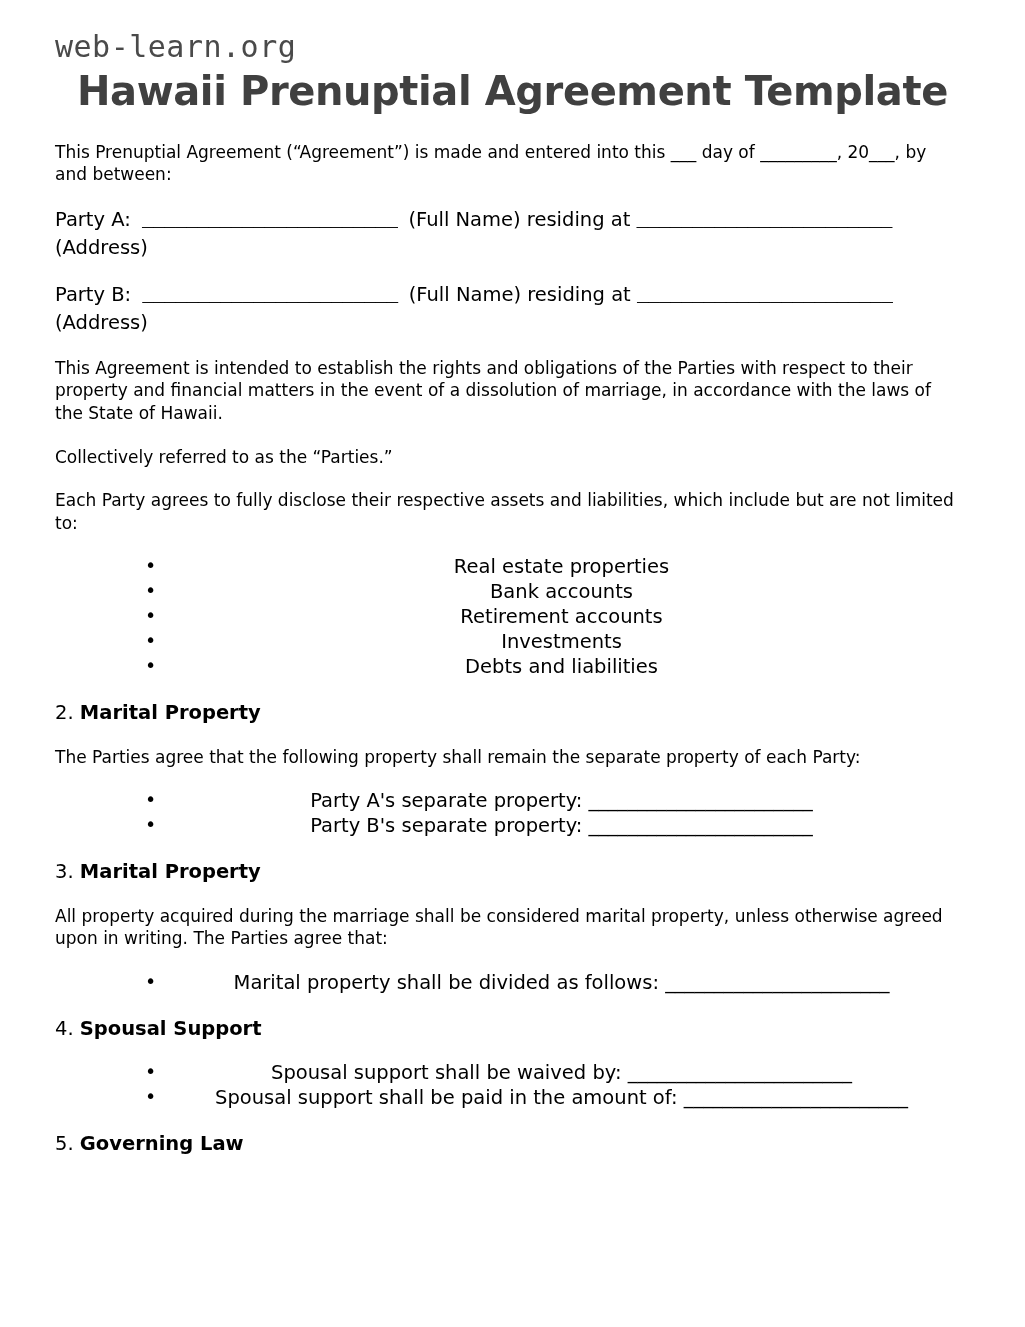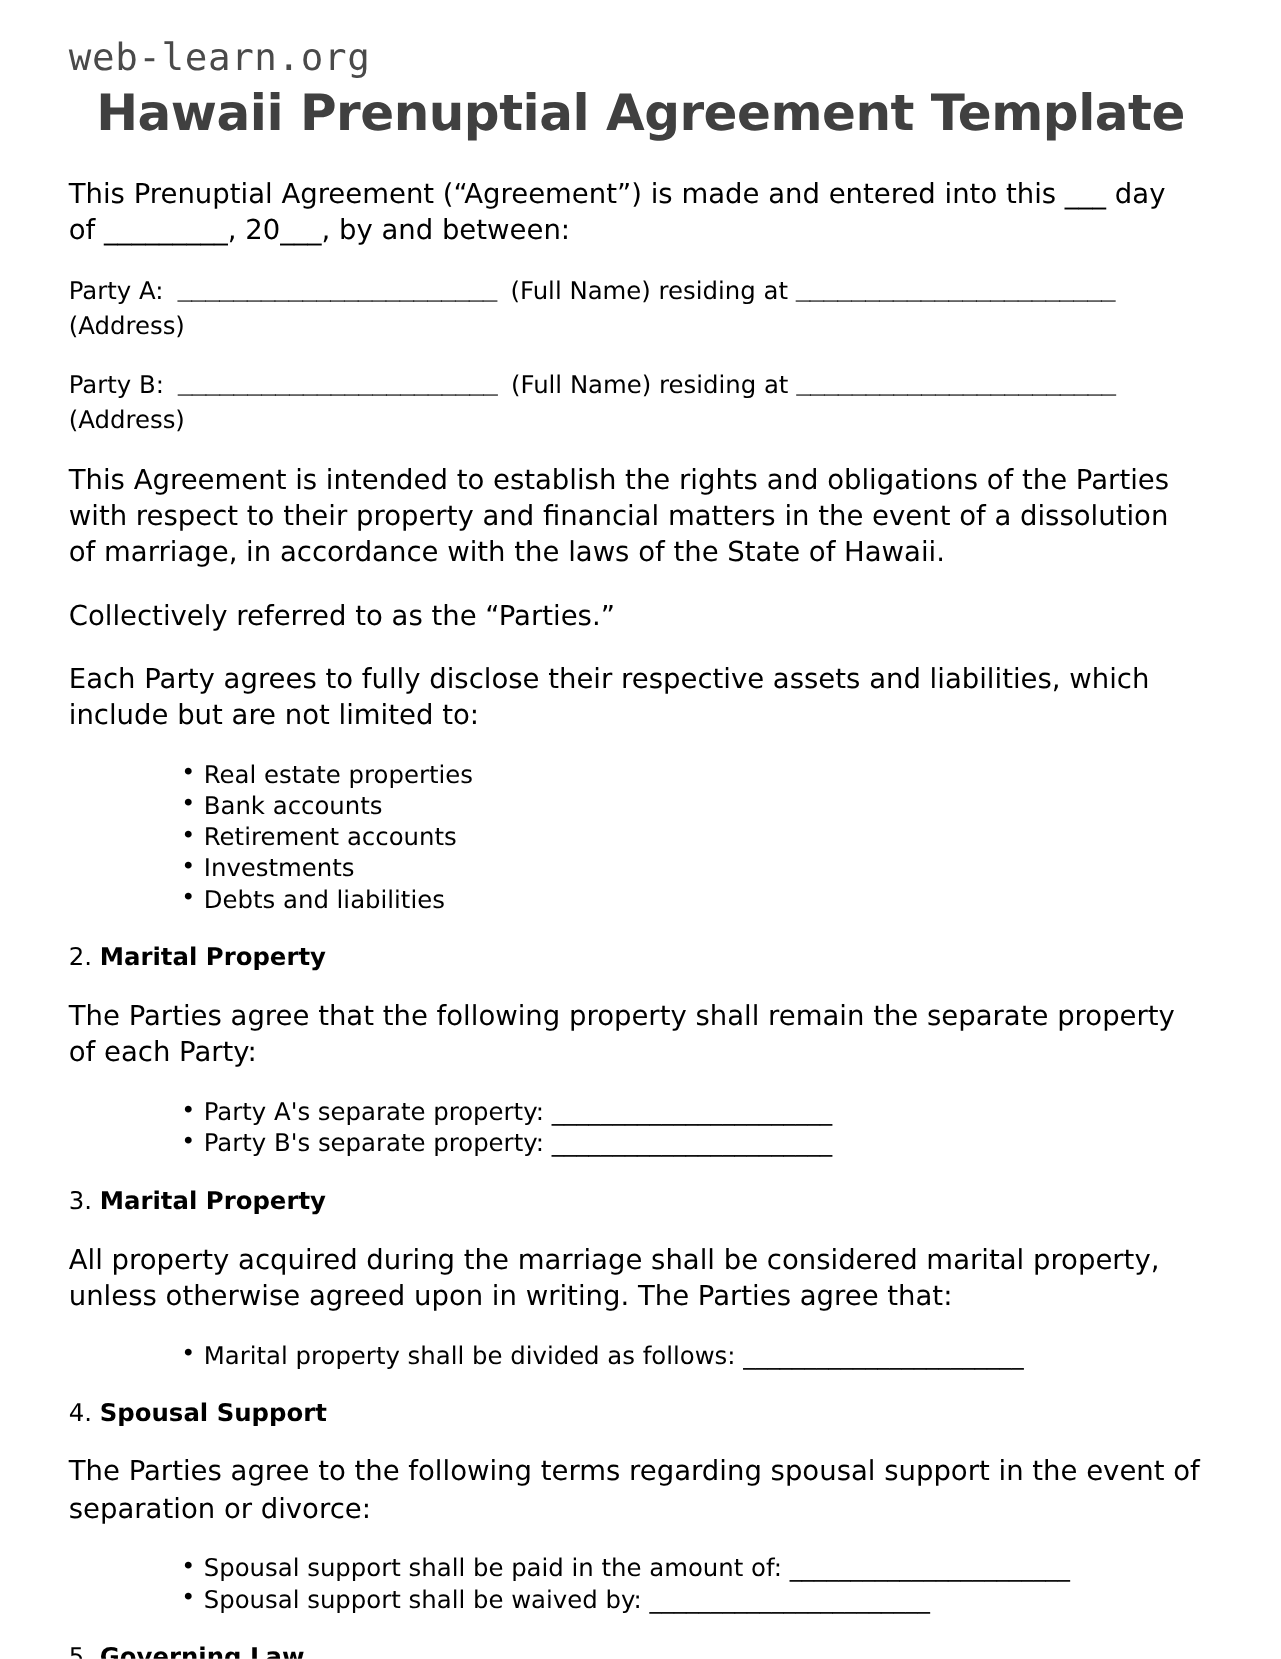--- a/index.html
+++ b/index.html
@@ -45,21 +45,21 @@
     margin-top: 7px;
     padding-left: 22px;
     white-space: nowrap;
   }
 
   
   .body-wrap {
     margin-top: 27px;
   }
   p.para {
-    font-size: 22px;
+    font-size: 17px;
     line-height: 1.33;
     margin: 0 0 21px 0;
     color: #000000;
     max-width: 910px;
   }
 
   .blank {
     text-decoration: none;
     letter-spacing: -0.6px;
     font-family: Liberation Mono, monospace;
@@ -85,20 +85,21 @@
     font-weight: normal;
   }
   h2.section-head .heading-text {
     font-weight: bold;
   }
 
   ul.doc-list {
     list-style: none;
     margin: 0 0 21px 0;
     padding: 0 0 0 90px;
+    text-align: center;
   }
   ul.doc-list li {
     font-size: 19.5px;
     line-height: 1.23;
     position: relative;
     margin: 0 0 1px 0;
     padding-left: 18px;
   }
   ul.doc-list li::before {
     content: "\2022";
@@ -160,24 +161,23 @@
     </h2>
     <p class="para">All property acquired during the marriage shall be considered marital property, unless otherwise agreed upon in writing. The Parties agree that:</p>
     <ul class="doc-list">
       <li>Marital property shall be divided as follows: _______________________</li>
     </ul>
 
     <h2 class="section-head">
       <span class="num">4.</span>
       <span class="heading-text">Spousal Support</span>
     </h2>
-    <p class="para">The Parties agree to the following terms regarding spousal support in the event of separation or divorce:</p>
     <ul class="doc-list">
+      <li>Spousal support shall be waived by: _______________________</li>
       <li>Spousal support shall be paid in the amount of: _______________________</li>
-      <li>Spousal support shall be waived by: _______________________</li>
     </ul>
 
     <h2 class="section-head">
       <span class="num">5.</span>
       <span class="heading-text">Governing Law</span>
     </h2>
 
   </div>
 </div>
 

